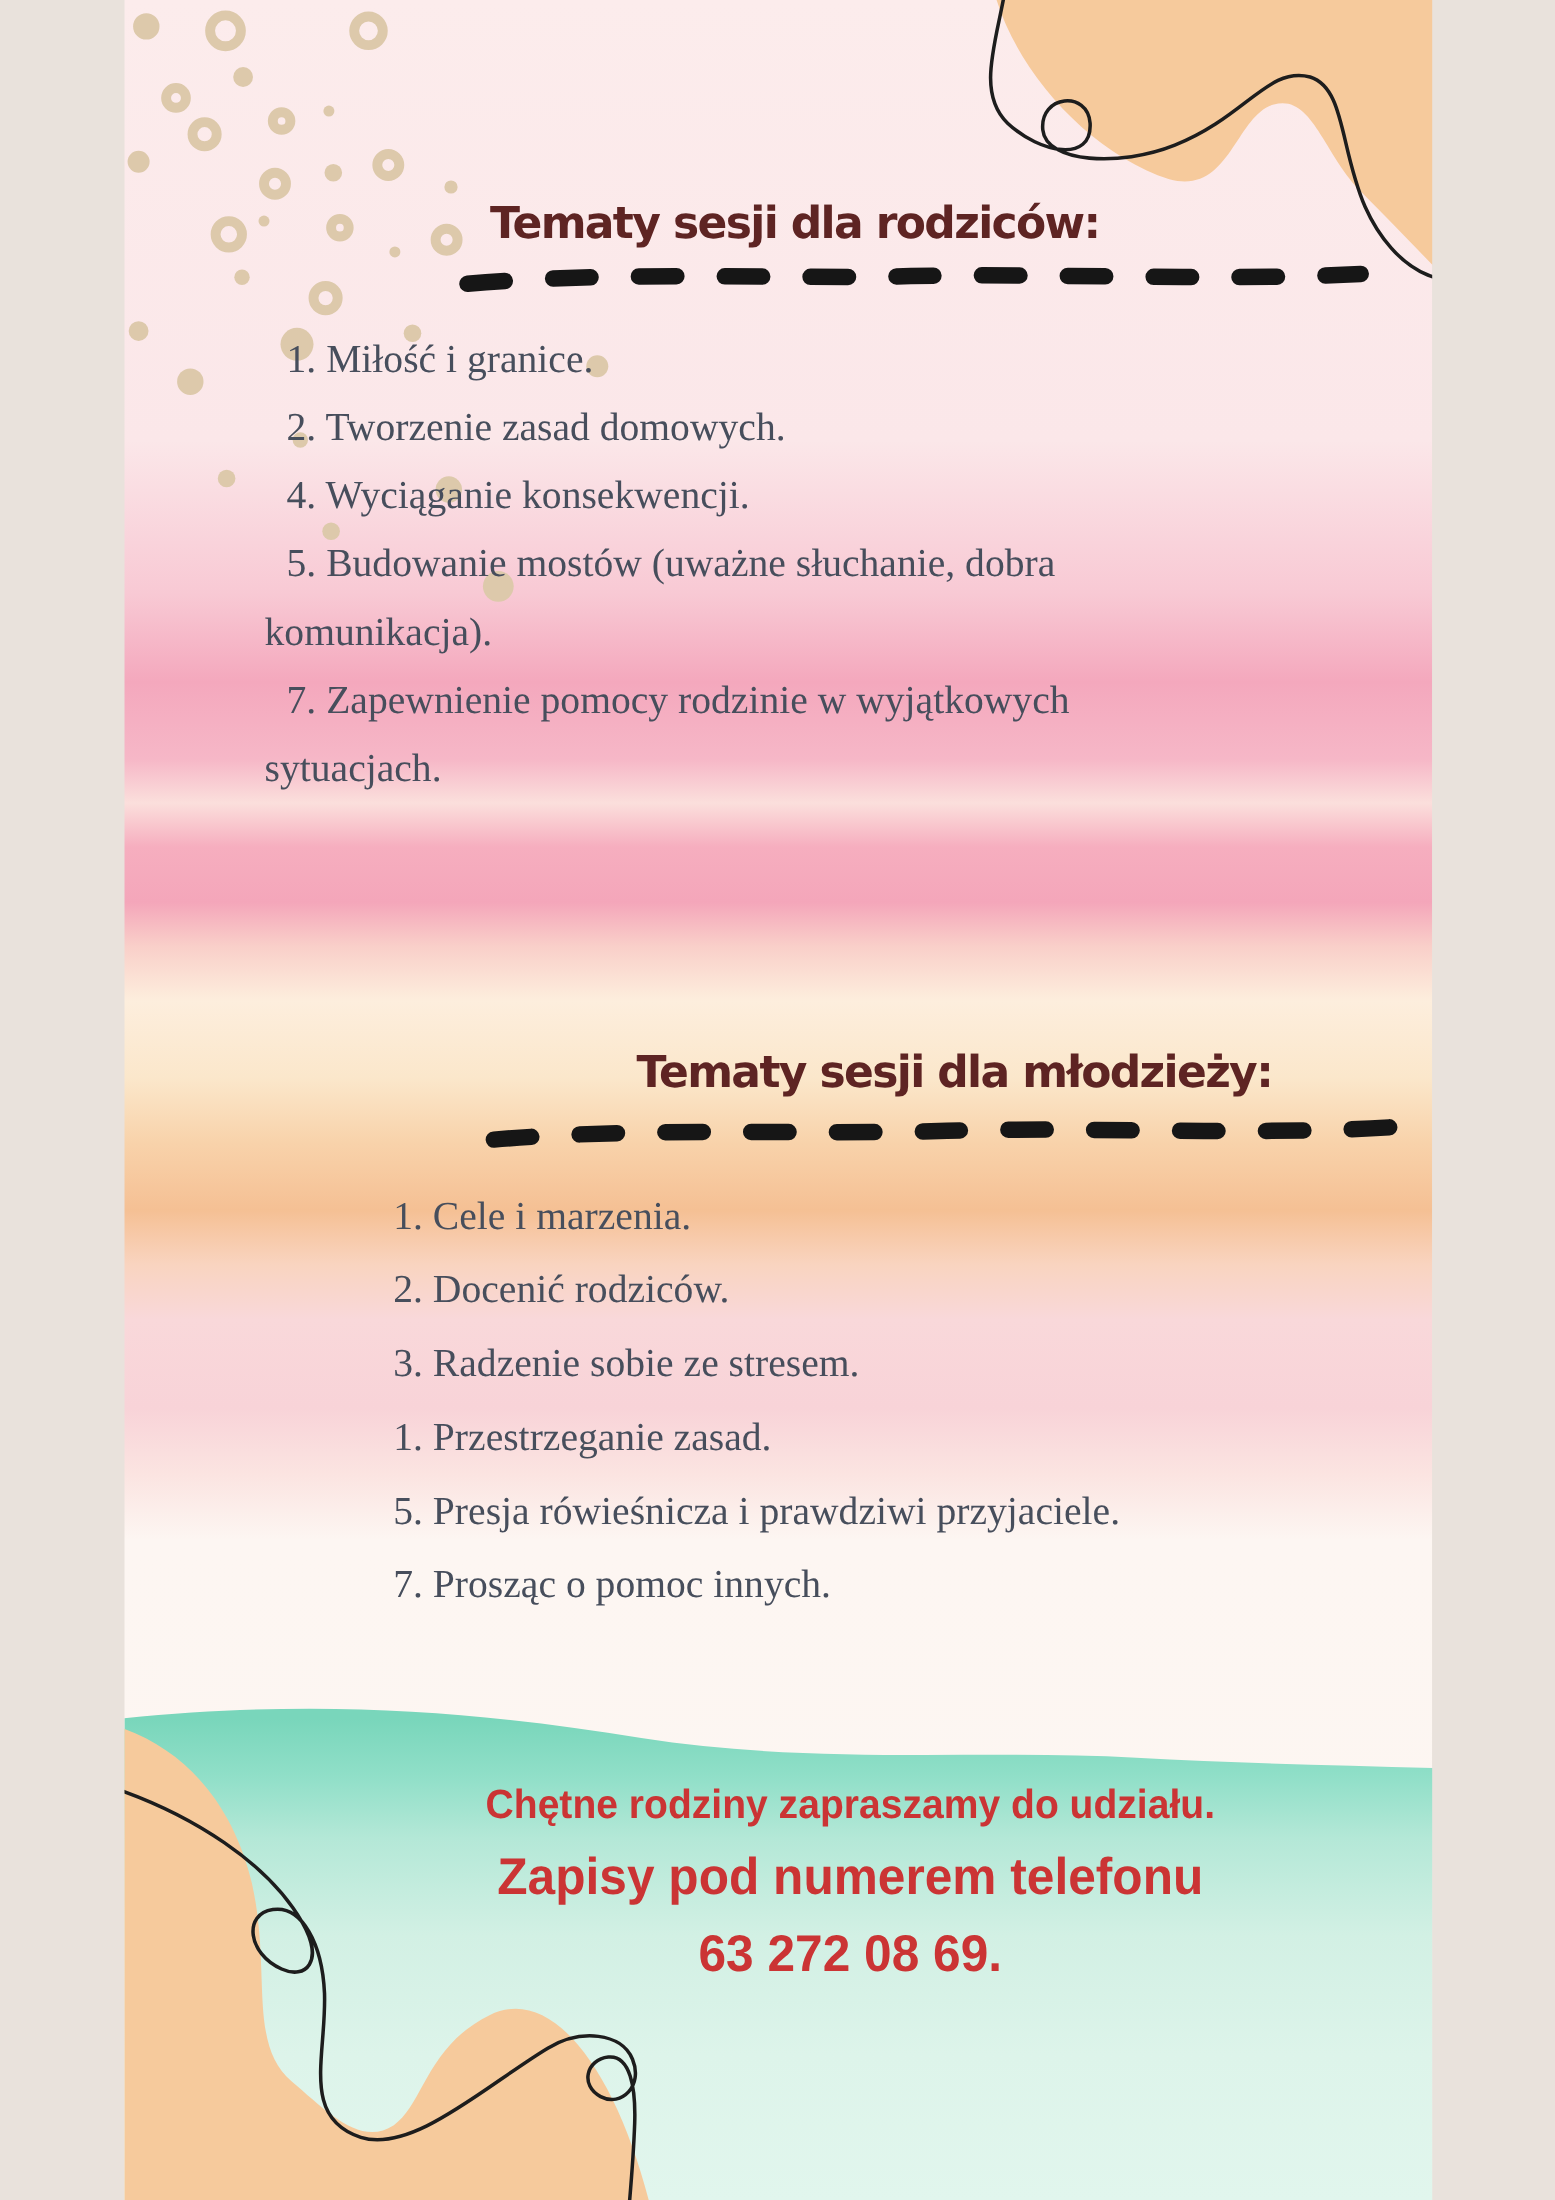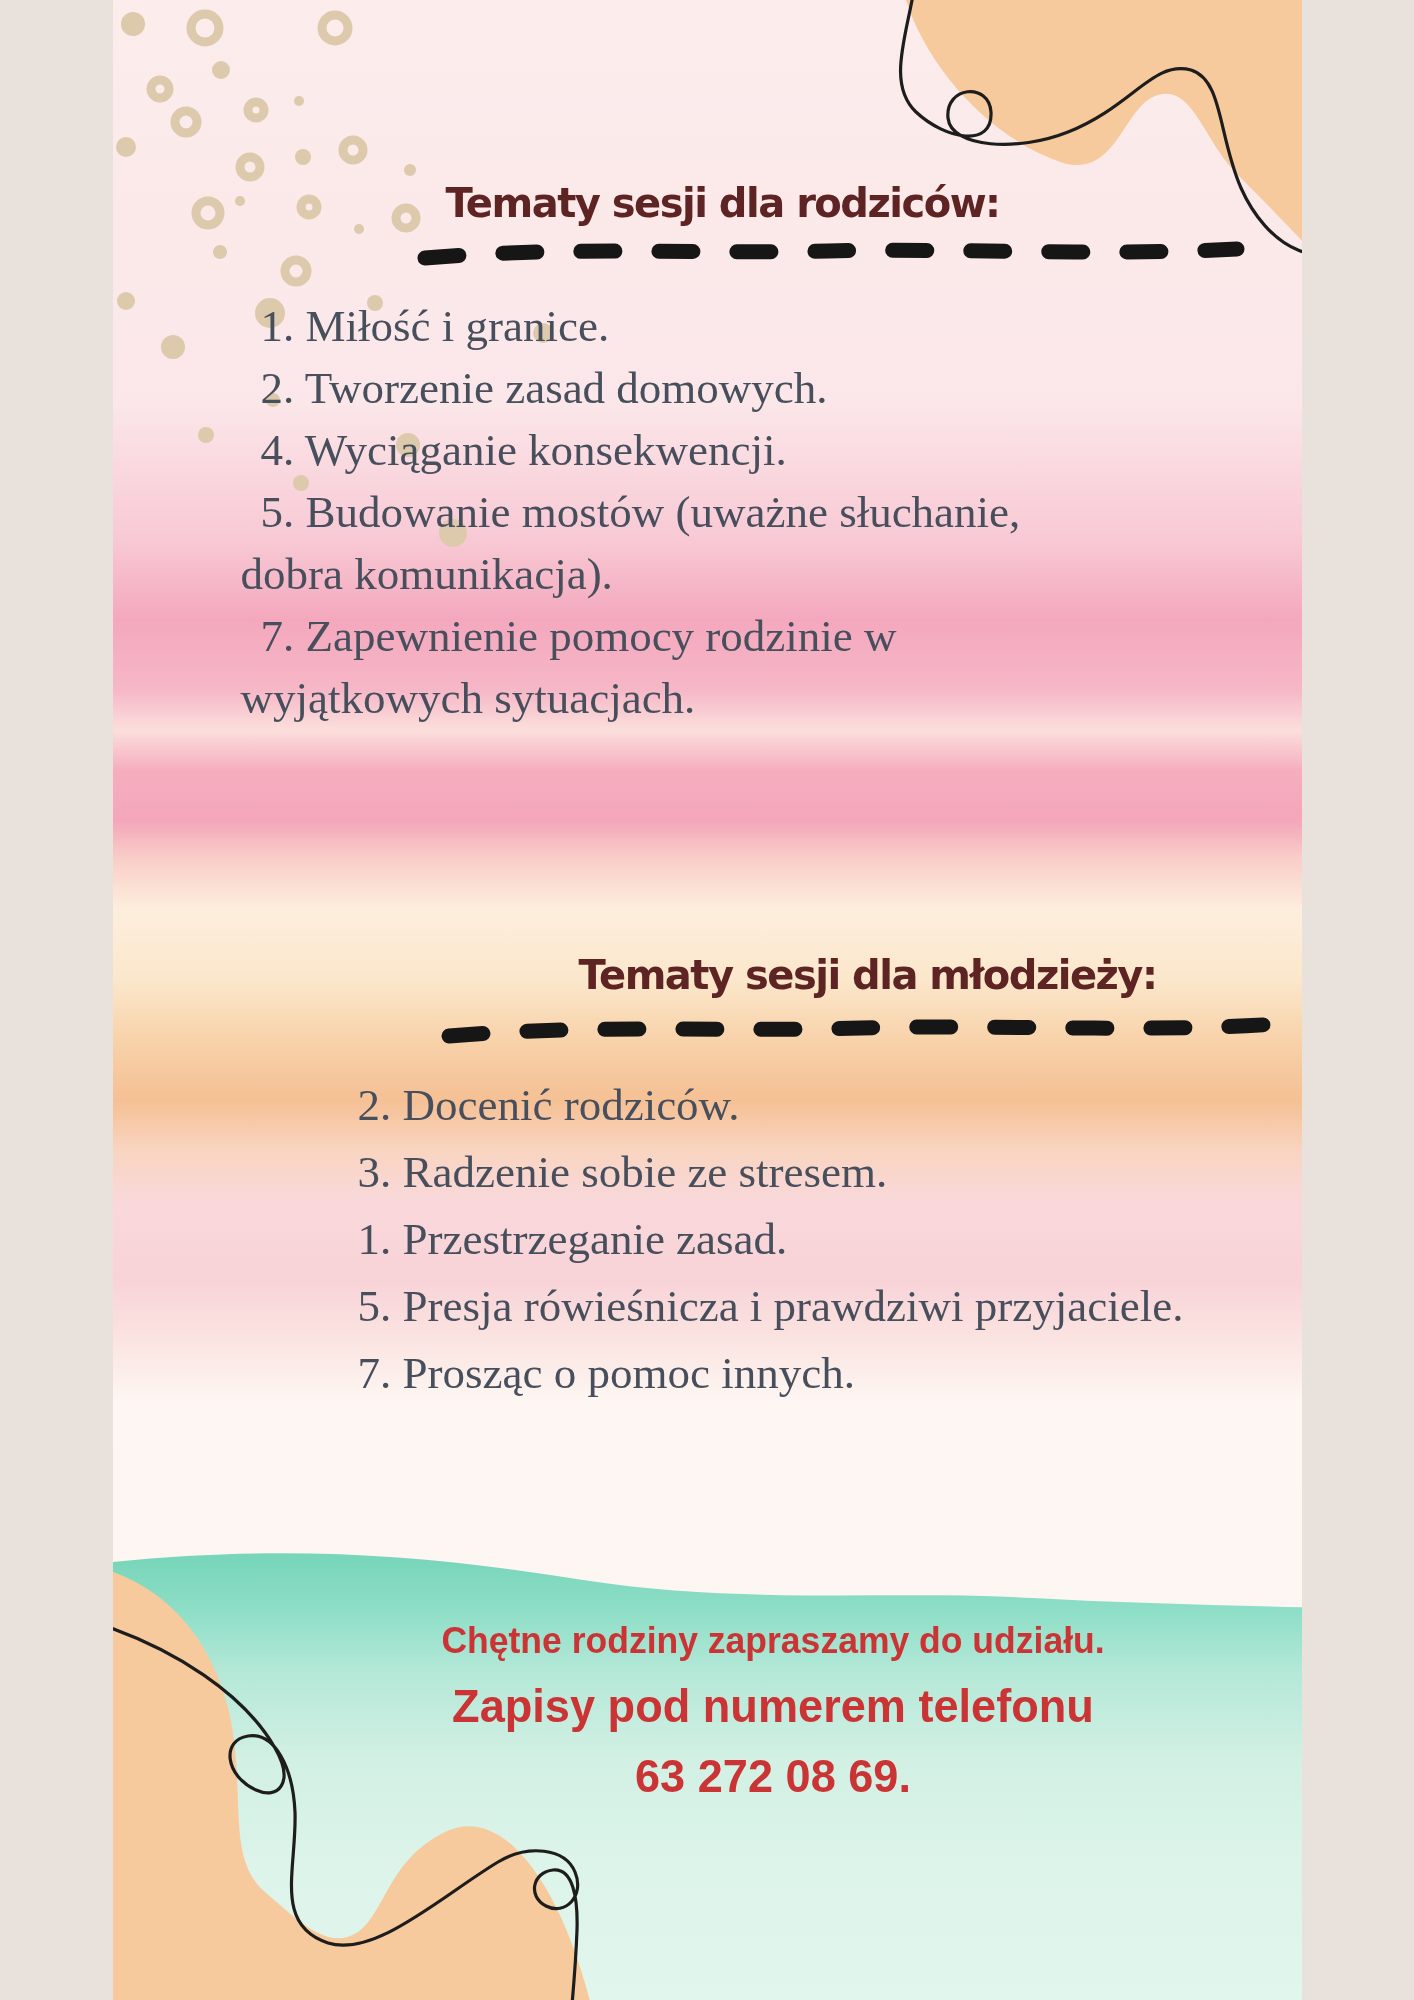--- a/index.html
+++ b/index.html
@@ -40,21 +40,21 @@
     font-family:"DejaVu Sans",sans-serif;
     font-weight:700;
     font-size:40px;
     letter-spacing:-1.5px;
     color:var(--heading,#5e2423);
     white-space:nowrap;
     transform:translateX(-50%);
   }
   .list{
     list-style:none;margin:0;padding:0;
-    font-size:45px;
+    font-size:36px;
     color:var(--body-text,#474e5c);
   }
   .list li{text-indent:20px;}
   #parents-list{width:800px;line-height:62px;}
   #youth-list{width:980px;line-height:67px;}
   .footer-line{
     font-family:"Liberation Sans",sans-serif;
     font-weight:700;
     color:var(--footer-red,#cb3434);
     white-space:nowrap;
@@ -153,20 +153,21 @@
       <li>1. Miłość i granice.</li>
       <li>2. Tworzenie zasad domowych.</li>
       <li>4. Wyciąganie konsekwencji.</li>
       <li>5. Budowanie mostów (uważne słuchanie, dobra komunikacja).</li>
       <li>7. Zapewnienie pomocy rodzinie w wyjątkowych sytuacjach.</li>
     </ol>
 
   <div class="txt heading" style="left:755px;top:952px;">Tematy sesji dla młodzieży:</div>
 
   <ol id="youth-list" class="txt list" style="left:225px;top:1072px;">
+      <li>1. Cele i marzenia.</li>
       <li>2. Docenić rodziców.</li>
       <li>3. Radzenie sobie ze stresem.</li>
       <li>1. Przestrzeganie zasad.</li>
       <li>5. Presja rówieśnicza i prawdziwi przyjaciele.</li>
       <li>7. Prosząc o pomoc innych.</li>
     </ol>
 
   <div id="footer-invite" class="txt footer-line" style="left:660px;top:1620px;">Chętne rodziny zapraszamy do udziału.</div>
 
   <div id="footer-signup" class="txt footer-line" style="left:660px;top:1678px;">Zapisy pod numerem telefonu</div>

